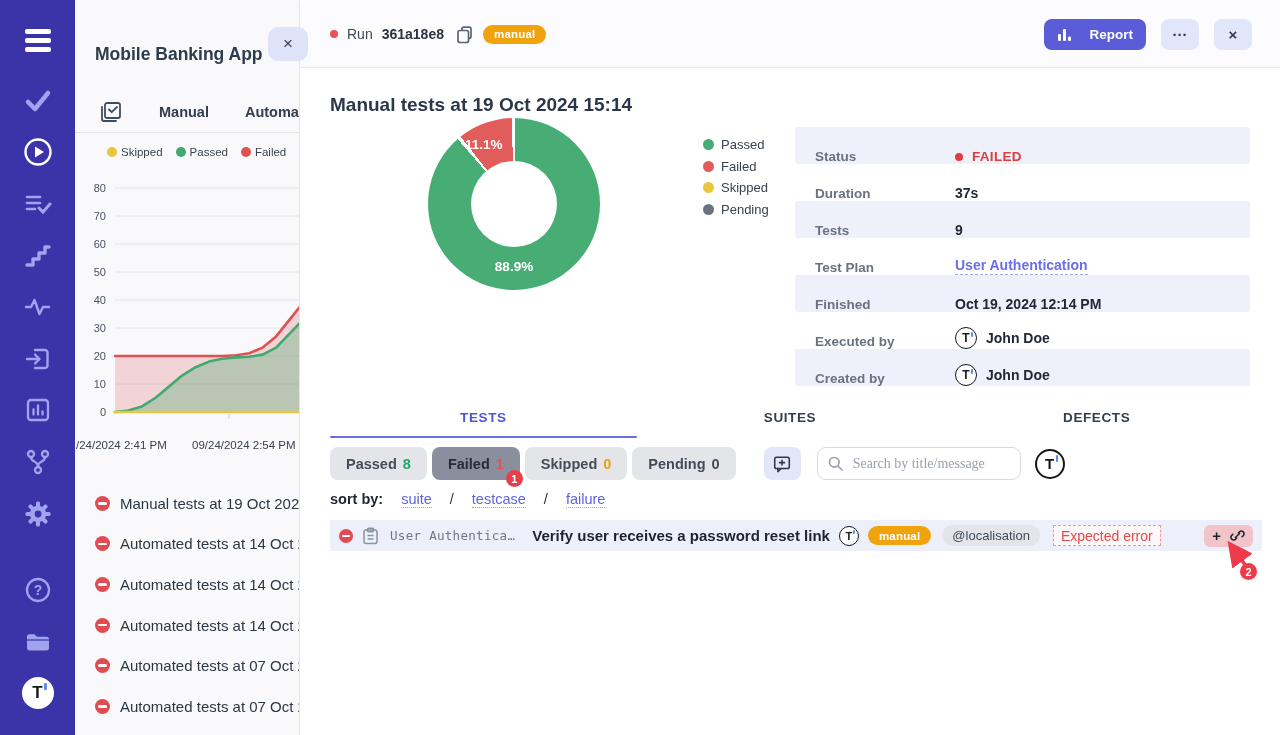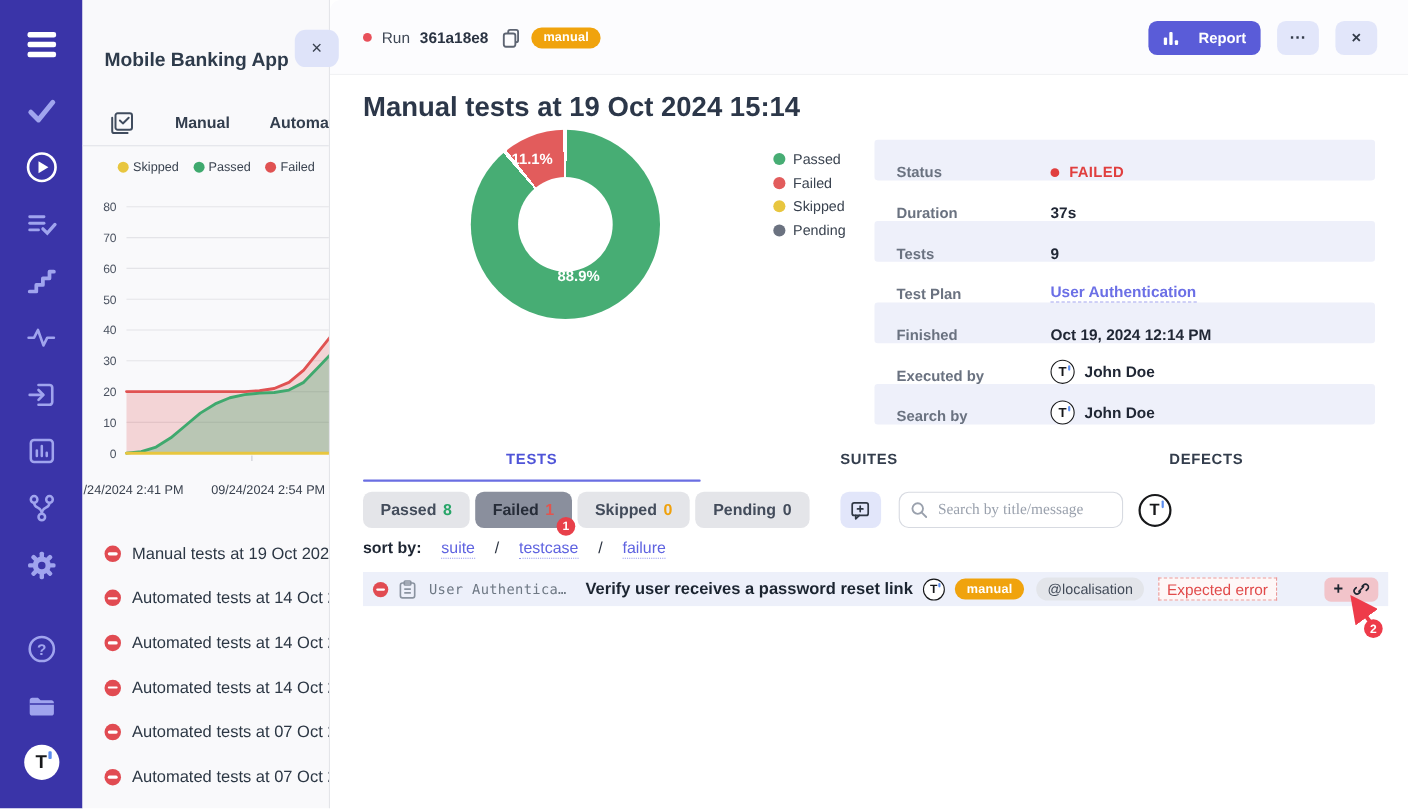--- a/index.html
+++ b/index.html
@@ -46,28 +46,28 @@
   .run-label { font-size:14px; color:#3f4856; }
   .run-id { font-size:14px; font-weight:700; color:#2a3342; }
   .copy-btn { background:none; border:none; padding:0; margin-left:2px; cursor:pointer; display:flex; }
   .badge-manual { background:#f0a30d; color:#fff; font-size:11.5px; font-weight:700; padding:3.5px 11px; border-radius:11px; letter-spacing:.2px; }
   .header-actions { position:absolute; right:28px; top:19px; display:flex; gap:15px; align-items:center; }
   .btn-report { background:#5a5cd8; color:#fff; border:none; border-radius:8px; height:31px; padding:0 13px;
     font-size:13.5px; font-weight:700; display:flex; align-items:center; gap:18px; cursor:pointer; font-family:"Liberation Sans", sans-serif; }
   .btn-light { background:#e2e6fa; border:none; border-radius:8px; height:31px; min-width:38px; font-size:15px; font-weight:700;
     color:#333b49; display:flex; align-items:center; justify-content:center; cursor:pointer; font-family:"Liberation Sans", sans-serif; }
 
-  .page-title { position:absolute; top:62px; left:30px; font-size:25px; font-weight:700; color:#2c3749; }
+  .page-title { position:absolute; top:78px; left:30px; font-size:19px; font-weight:700; color:#2c3749; }
 
   
   .donut { position:absolute; left:128px; top:118px; width:172px; height:172px; border-radius:50%; }
   .donut::after { content:""; position:absolute; left:50%; top:50%; width:86px; height:86px; margin:-43px 0 0 -43px; background:#fff; border-radius:50%; }
   .donut-label { position:absolute; color:#fff; font-weight:700; font-size:13.5px; z-index:2; }
   .dl-fail { left:37px; top:19px; }
-  .dl-pass { left:50%; transform:translateX(-50%); bottom:32px;margin-left:12px; }
+  .dl-pass { left:50%; transform:translateX(-50%); bottom:16px; }
   .donut-legend { position:absolute; left:403px; top:134px; }
   .dleg-item { display:flex; align-items:center; gap:7px; font-size:13px; color:#39424f; height:21.5px; cursor:pointer; }
   .dleg-dot { width:11px; height:11px; border-radius:50%; }
 
   
   .info-table { position:absolute; left:495px; top:127px; width:455px; }
   .info-row { display:flex; align-items:flex-end; height:37px; padding-left:20px; border-radius:3px; }
   .info-row:nth-child(odd) { background:#eef0fa; }
   .info-label { width:140px; color:#6a7280; font-weight:700; font-size:13.5px; }
   .info-value { color:#202735; font-weight:600; font-size:14px; display:flex; align-items:center; gap:9px; }
@@ -425,21 +425,21 @@
     <div class="info-row">
       <span class="info-label">Executed by</span>
       <span class="info-value">
           <span class="avatar sz22">
             <span>T</span>
           </span>
           <span>John Doe</span>
         </span>
     </div>
     <div class="info-row">
-      <span class="info-label">Search by</span>
+      <span class="info-label">Created by</span>
       <span class="info-value">
           <span class="avatar sz22">
             <span>T</span>
           </span>
           <span>John Doe</span>
         </span>
     </div>
   </div>
 
   <div class="section-tabs">

